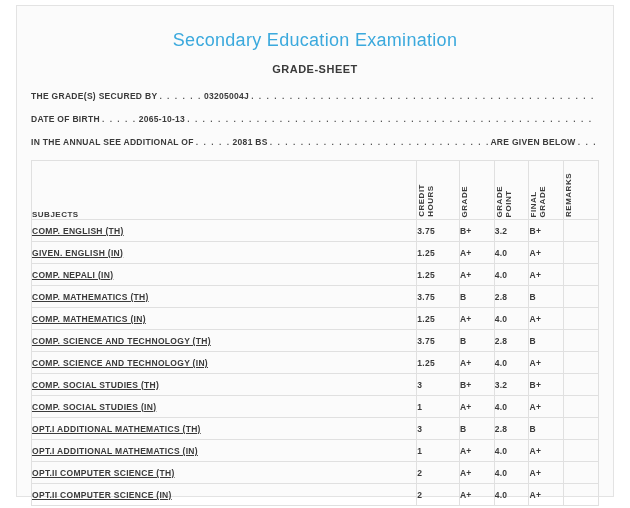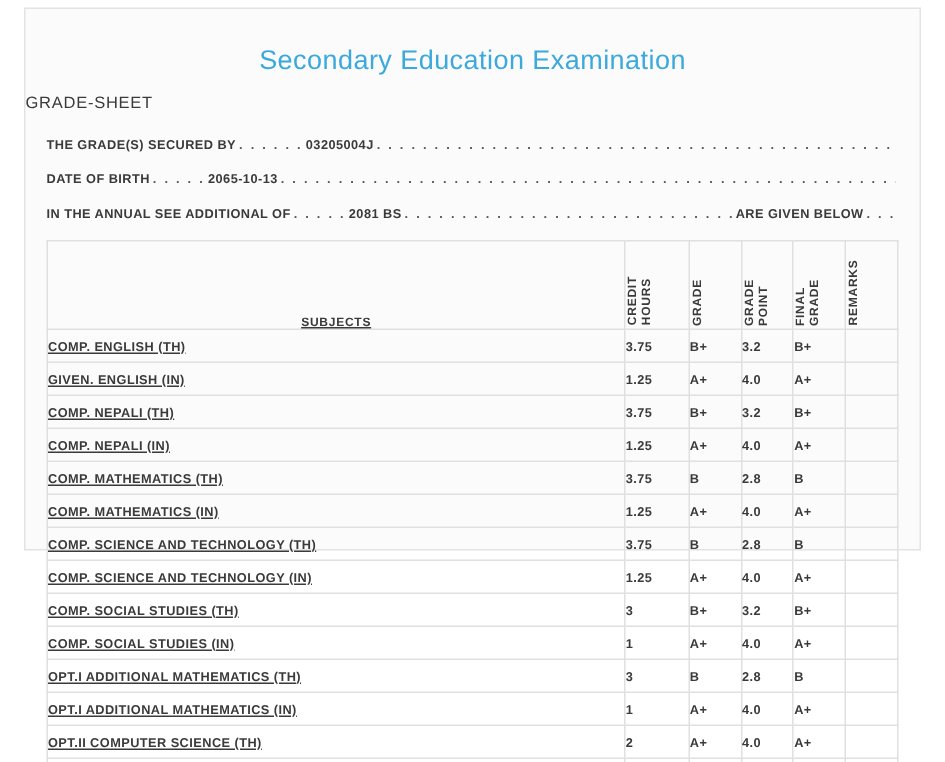--- a/index.html
+++ b/index.html
@@ -10,40 +10,40 @@
     width: 630px;
     height: 508px;
     background: #ffffff;
     font-family: "Liberation Sans", sans-serif;
     color: #333;
     overflow: hidden;
   }
   .sheet {
     position: relative;
     width: 598px;
-    height: 362px;
+    height: 492px;
     margin: 5px auto 1px auto;
     background: #fbfbfb;
     border: 1px solid #e3e3e3;
     box-sizing: border-box;
     padding: 0;
   }
   .title {
     text-align: center;
     color: #3ba9dd;
     font-size: 18px;
     letter-spacing: 0.3px;
     padding-top: 24px;
     font-weight: normal;
     margin: 0;
   }
   .subtitle {
-    text-align: left;
+    text-align: center;
     font-size: 11px;
-    font-weight: normal;
+    font-weight: bold;
     color: #3a3a3a;
     letter-spacing: 0.5px;
     margin: 12px 0 0 0;
   }
   .info-block {
     margin: 16px 14px 0 14px;
     font-size: 8.5px;
     font-weight: bold;
     color: #3a3a3a;
     letter-spacing: 0.3px;
@@ -83,26 +83,25 @@
   thead th {
     background: #fbfbfb;
     height: 58px;
     vertical-align: bottom;
     font-weight: bold;
     color: #3a3a3a;
     font-size: 8px;
     letter-spacing: 0.5px;
   }
   th.subjects-head {
-    text-align: center;
+    text-align: left;
     padding-left: 6px;
     padding-bottom: 6px;
     vertical-align: bottom;
     width: 388px;
-    text-decoration: underline;
   }
   .vert {
     writing-mode: vertical-rl;
     transform: rotate(180deg);
     white-space: pre;
     display: inline-block;
     line-height: 1.15;
     text-align: left;
     padding-bottom: 4px;
   }
@@ -182,28 +181,20 @@
         </tr>
         <tr>
           <td class="subject">GIVEN. ENGLISH (IN)</td>
           <td class="num">1.25</td>
           <td class="num">A+</td>
           <td class="num">4.0</td>
           <td class="num">A+</td>
           <td class="num"></td>
         </tr>
         <tr>
-          <td class="subject">COMP. NEPALI (TH)</td>
-          <td class="num">3.75</td>
-          <td class="num">B+</td>
-          <td class="num">3.2</td>
-          <td class="num">B+</td>
-          <td class="num"></td>
-        </tr>
-        <tr>
           <td class="subject">COMP. NEPALI (IN)</td>
           <td class="num">1.25</td>
           <td class="num">A+</td>
           <td class="num">4.0</td>
           <td class="num">A+</td>
           <td class="num"></td>
         </tr>
         <tr>
           <td class="subject">COMP. MATHEMATICS (TH)</td>
           <td class="num">3.75</td>

